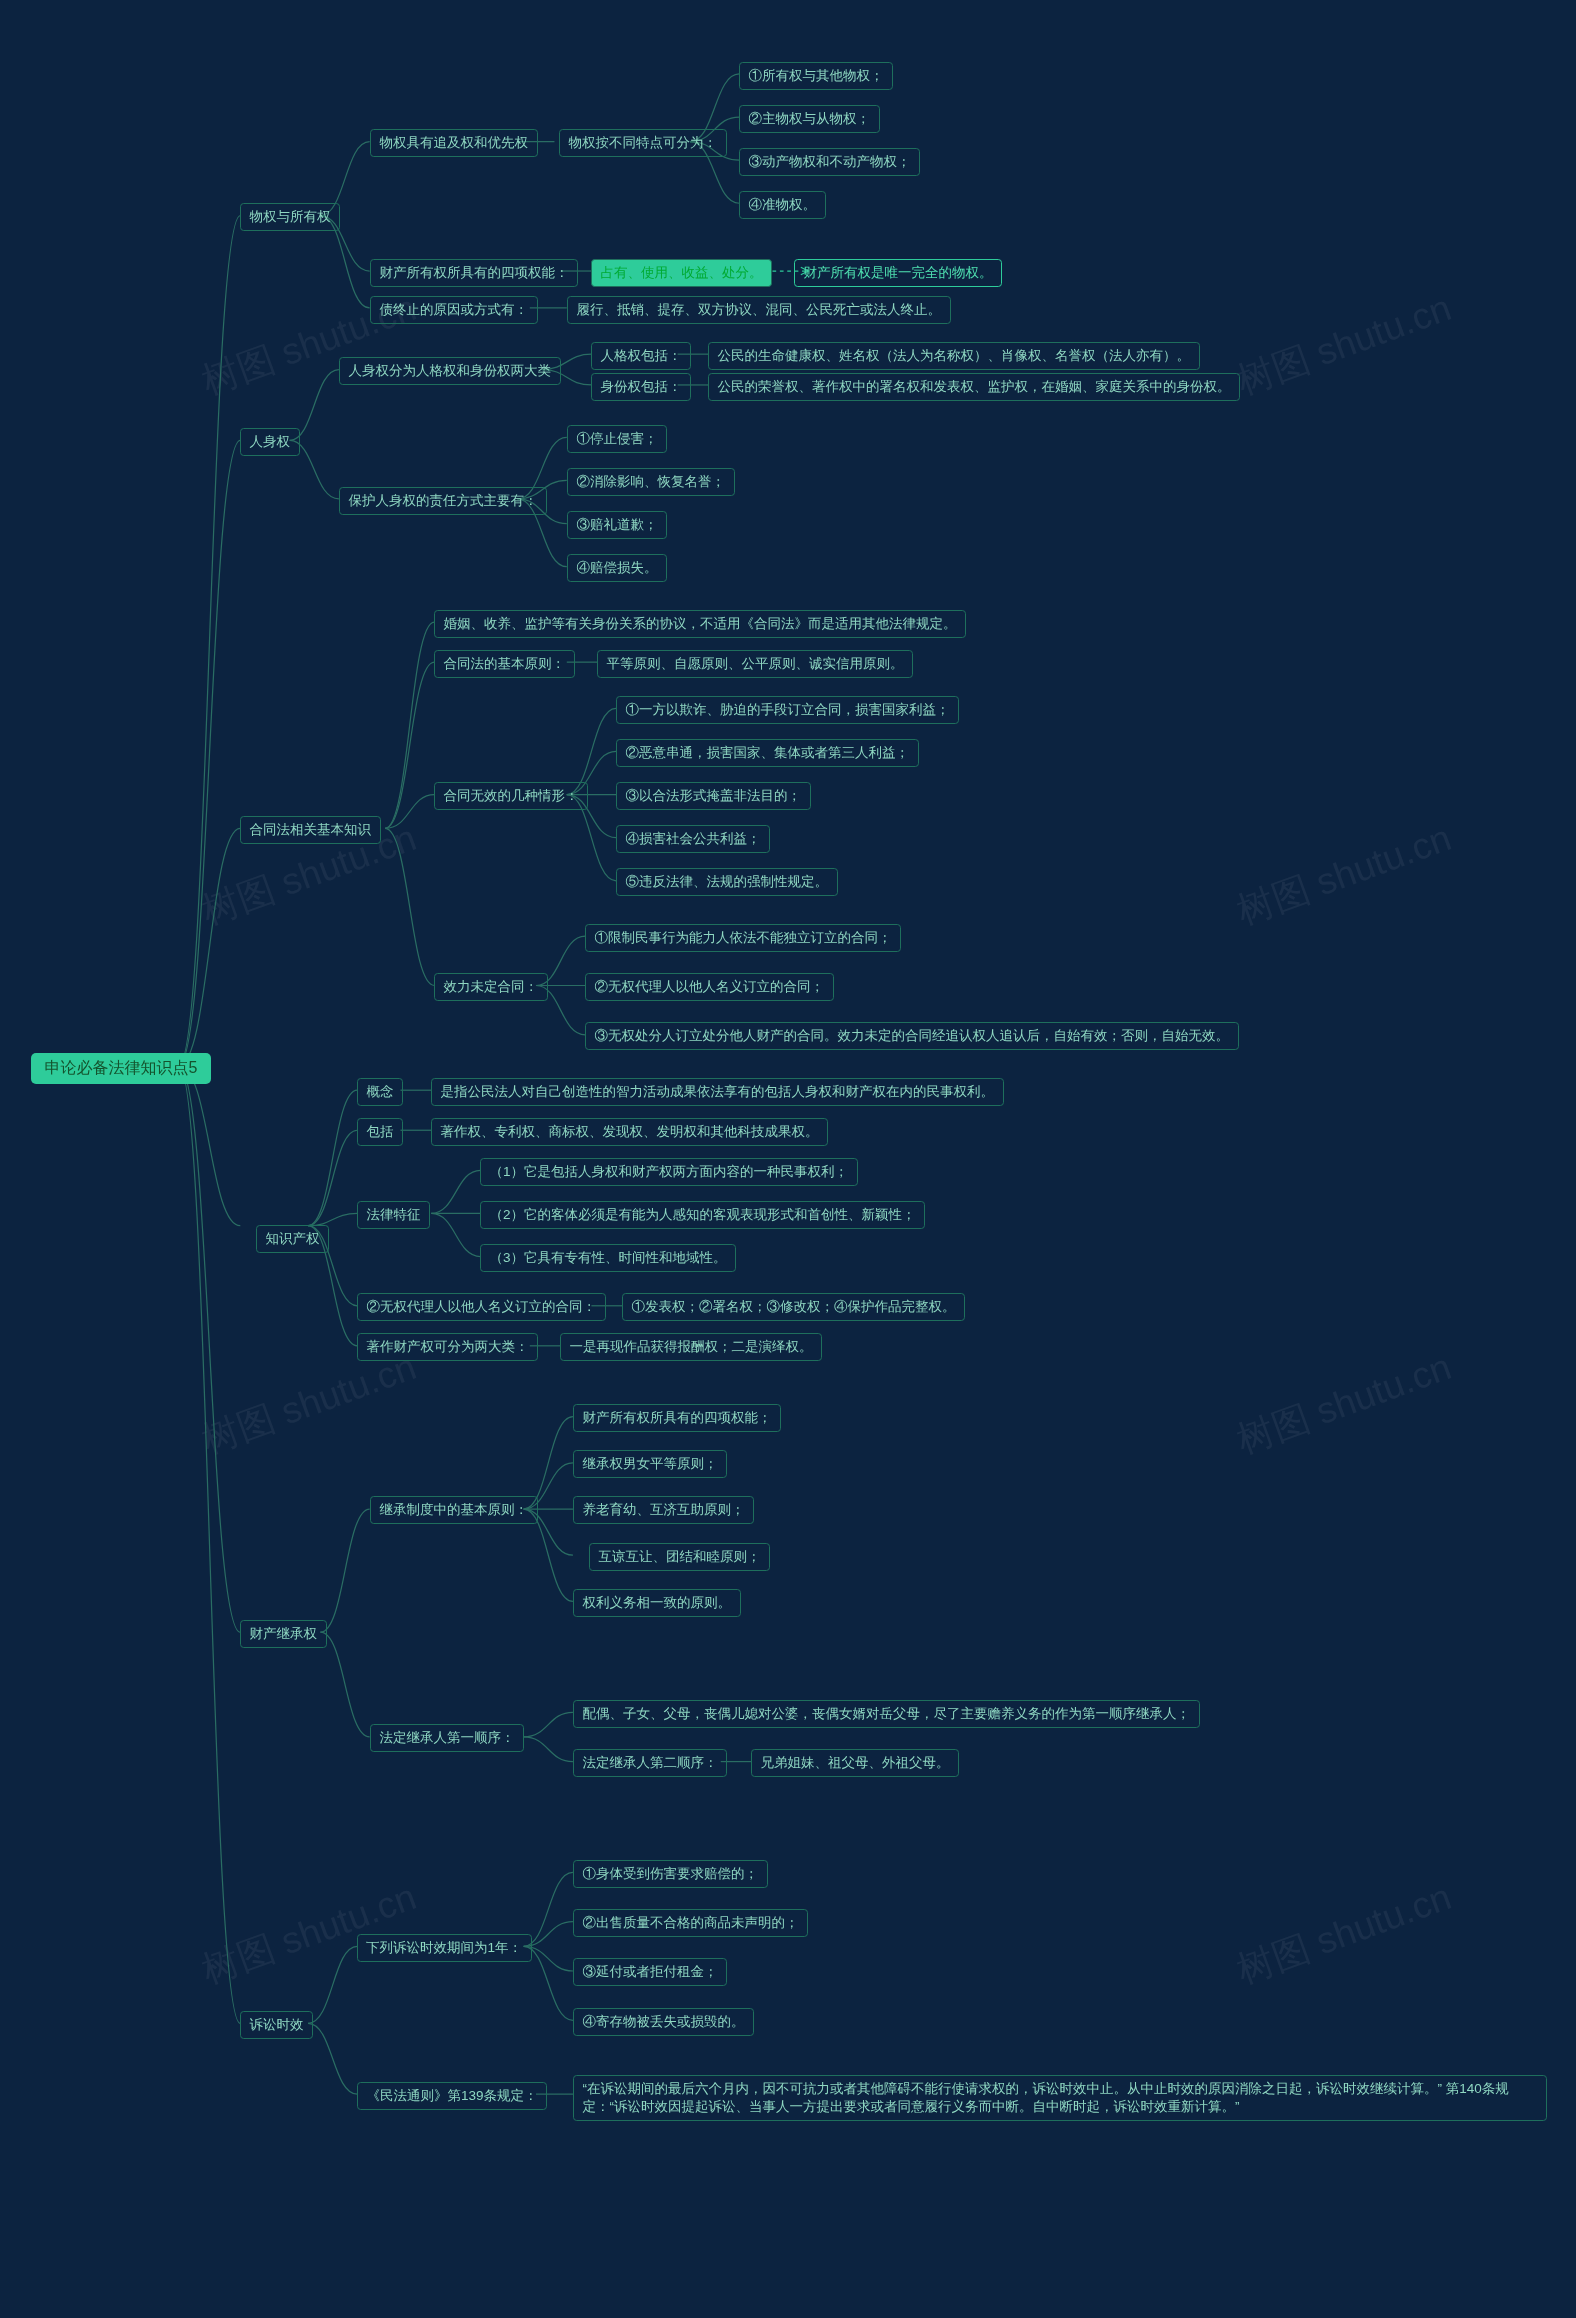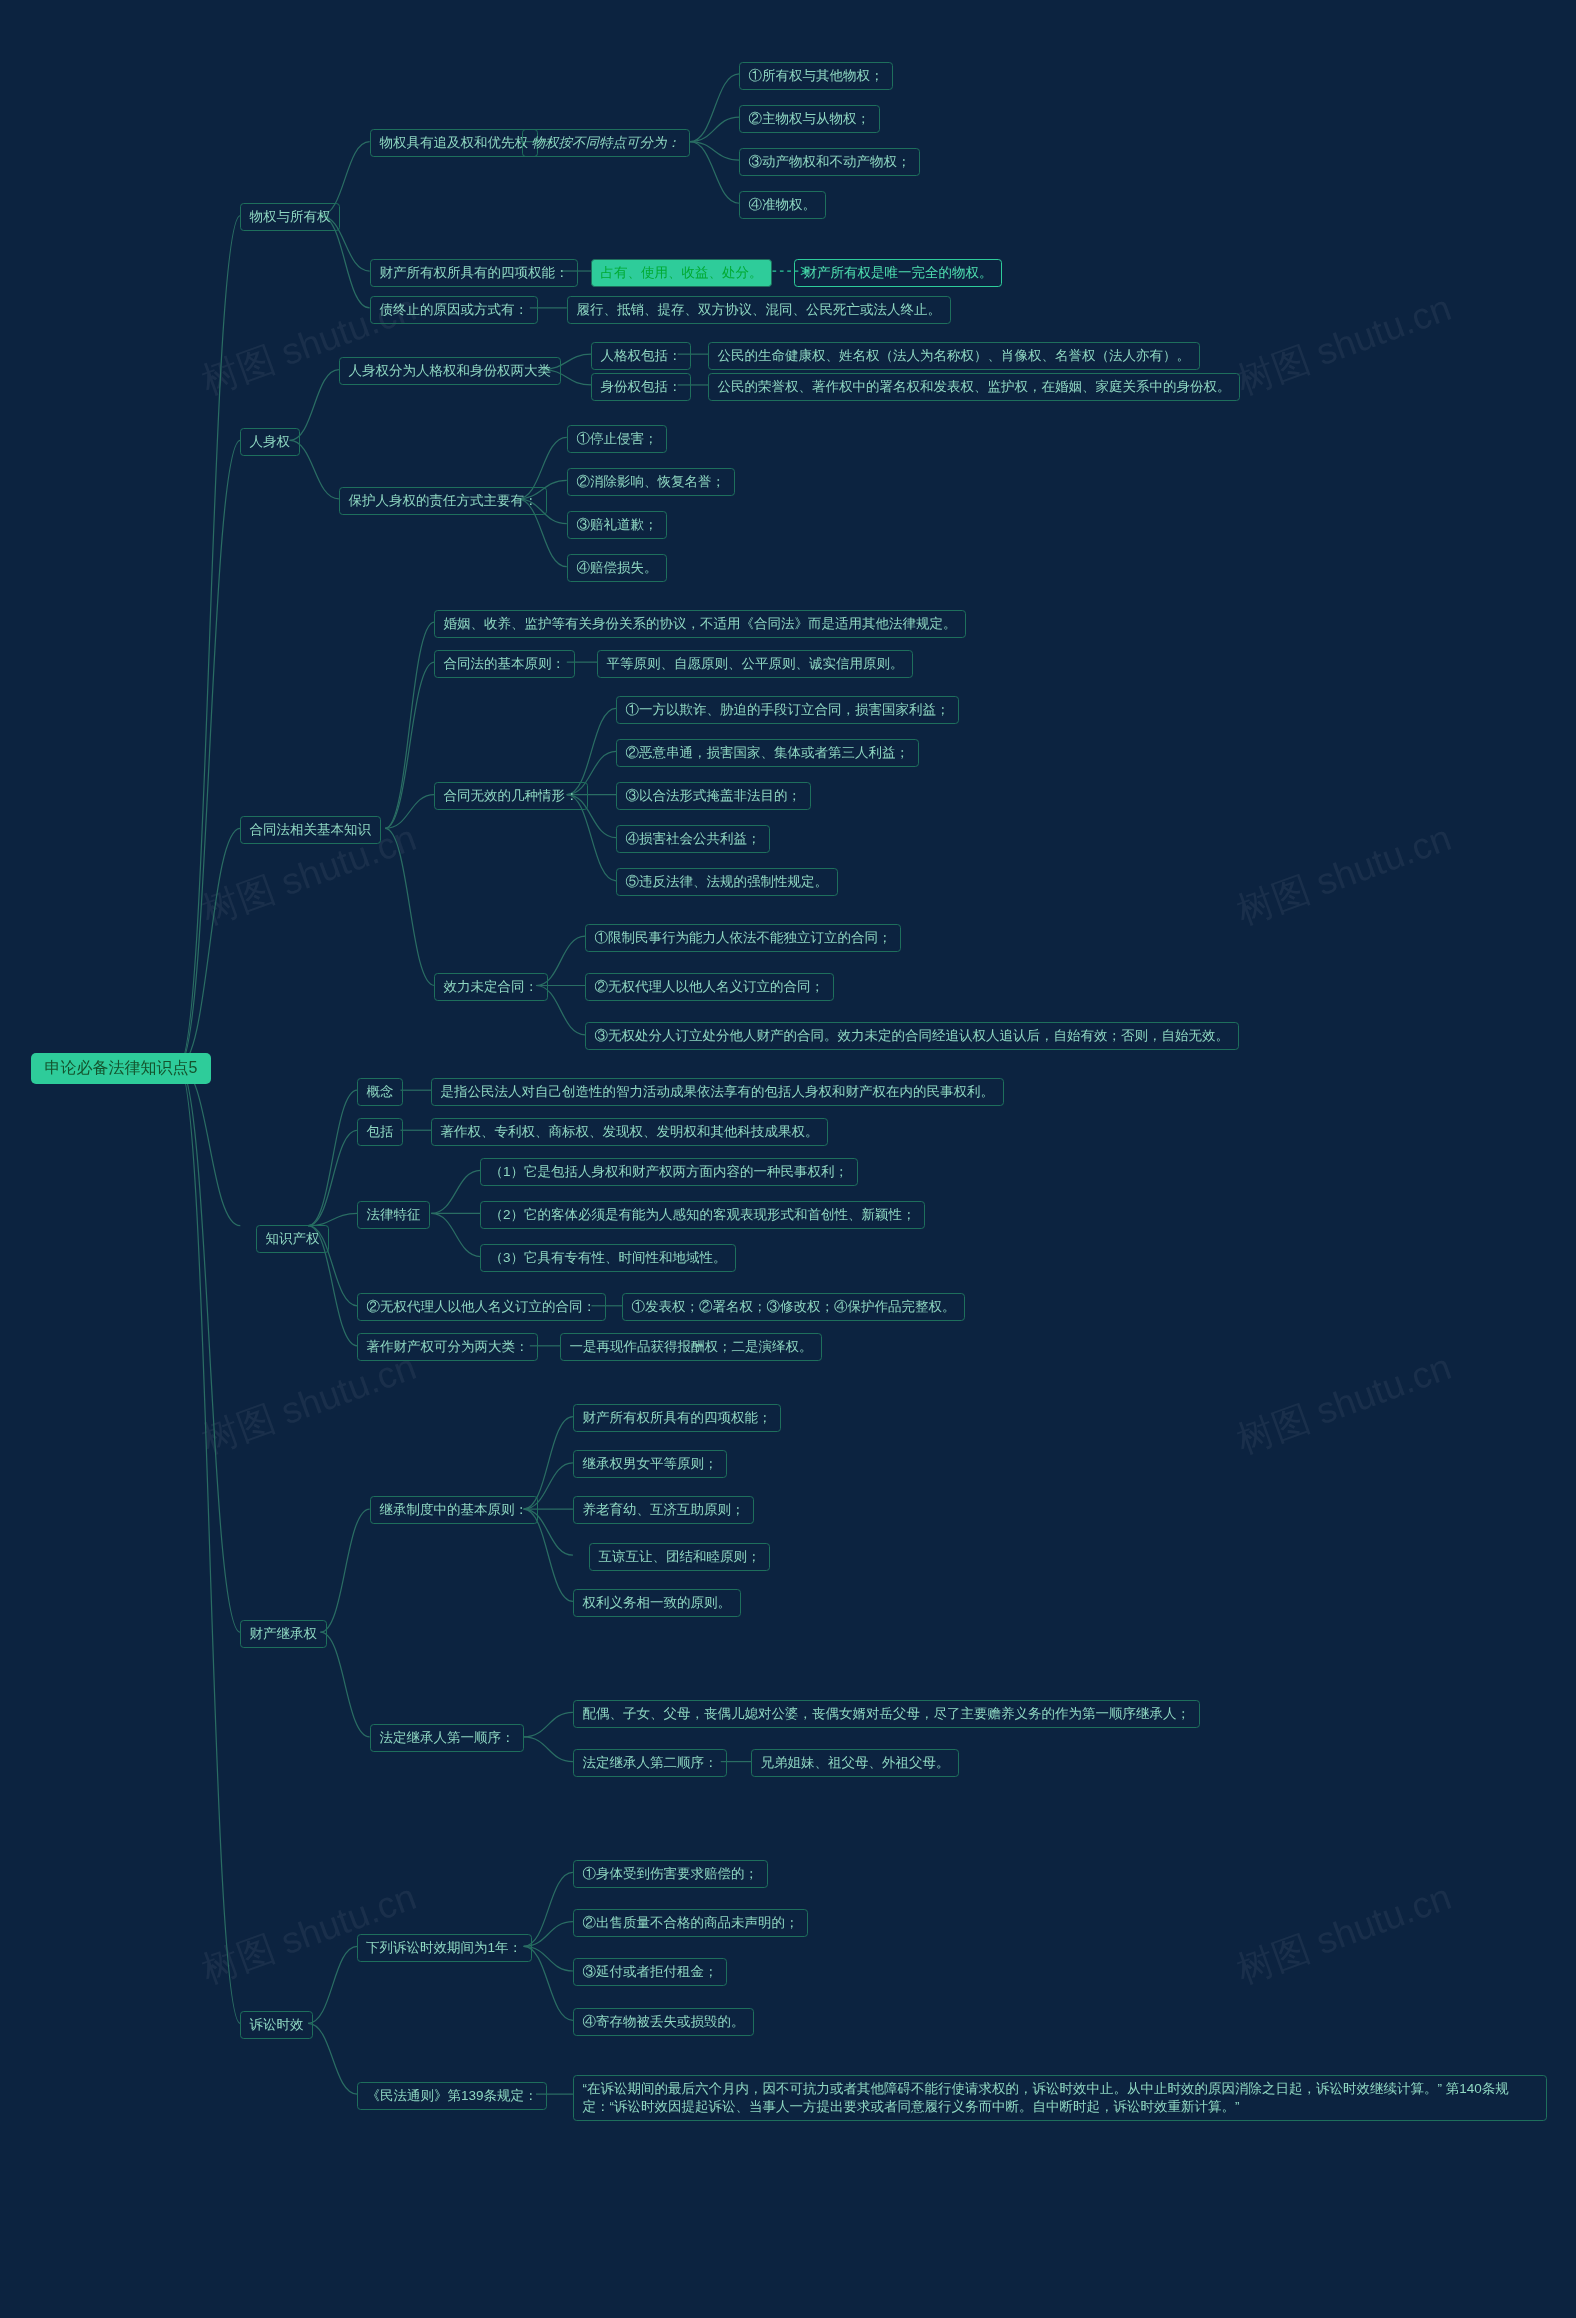--- a/index.html
+++ b/index.html
@@ -105,21 +105,21 @@
   <path d="M850 3160 C890 3160 890 3120 930 3120"></path>
   <path d="M850 3160 C890 3160 890 3200 930 3200"></path>
   <path d="M850 3160 C890 3160 890 3280 930 3280"></path>
   <path d="M870 3400 L930 3400"></path>
 </svg>
 
 <div class="node node-root" style="left:31px;top:1053px;">申论必备法律知识点5</div>
 
 <div class="node" style="left:240px;top:203px;">物权与所有权</div>
 <div class="node" style="left:370px;top:129px;">物权具有追及权和优先权</div>
-<div class="node" style="left:522px;top:129px;font-style:italic;">物权按不同特点可分为：</div>
+<div class="node" style="left:559px;top:129px;">物权按不同特点可分为：</div>
 <div class="node" style="left:739px;top:62px;">①所有权与其他物权；</div>
 <div class="node" style="left:739px;top:105px;">②主物权与从物权；</div>
 <div class="node" style="left:739px;top:148px;">③动产物权和不动产物权；</div>
 <div class="node" style="left:739px;top:191px;">④准物权。</div>
 <div class="node" style="left:370px;top:259px;">财产所有权所具有的四项权能：</div>
 <div class="node node-green" style="left:591px;top:259px;">占有、使用、收益、处分。</div>
 <div class="node node-accent" style="left:794px;top:259px;">财产所有权是唯一完全的物权。</div>
 <div class="node" style="left:370px;top:296px;">债终止的原因或方式有：</div>
 <div class="node" style="left:567px;top:296px;">履行、抵销、提存、双方协议、混同、公民死亡或法人终止。</div>
 

